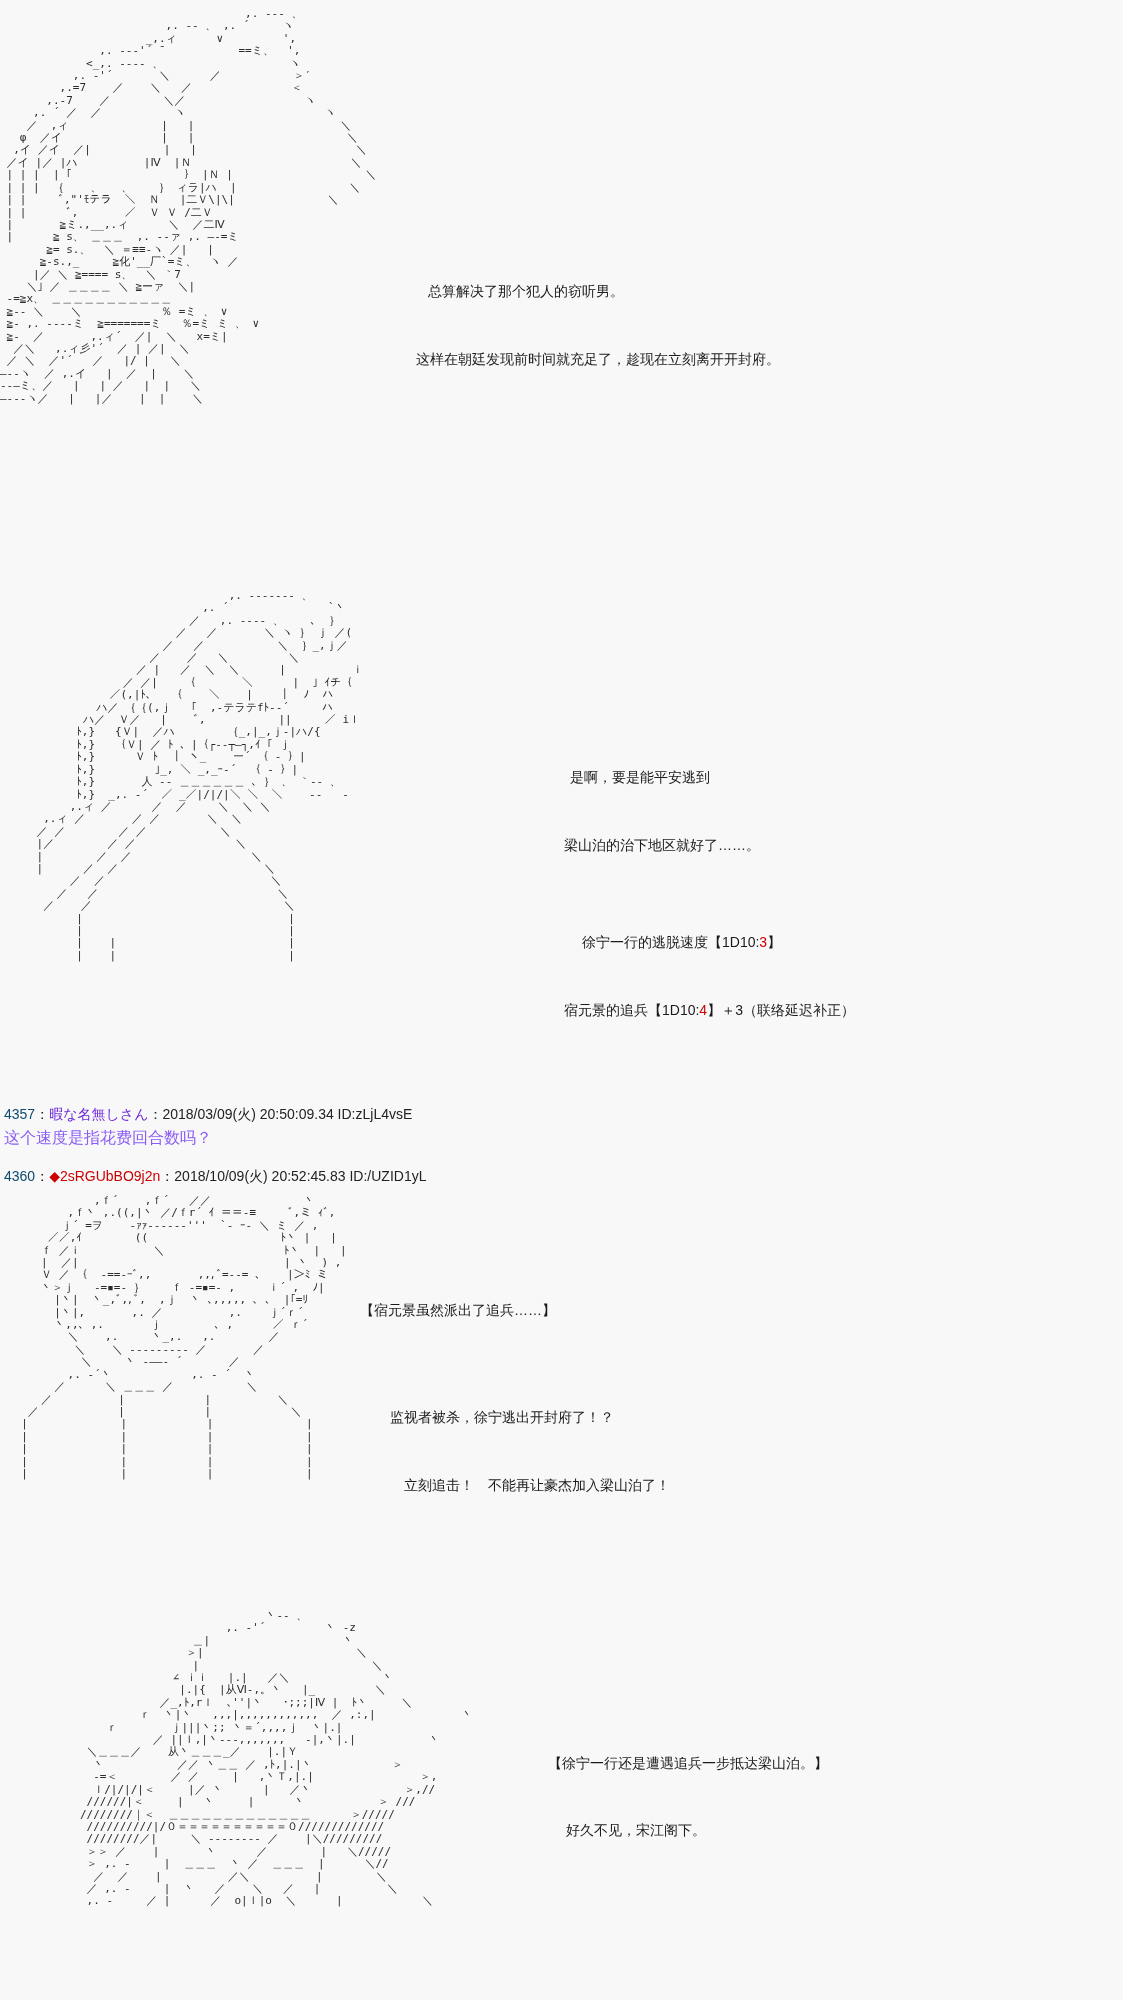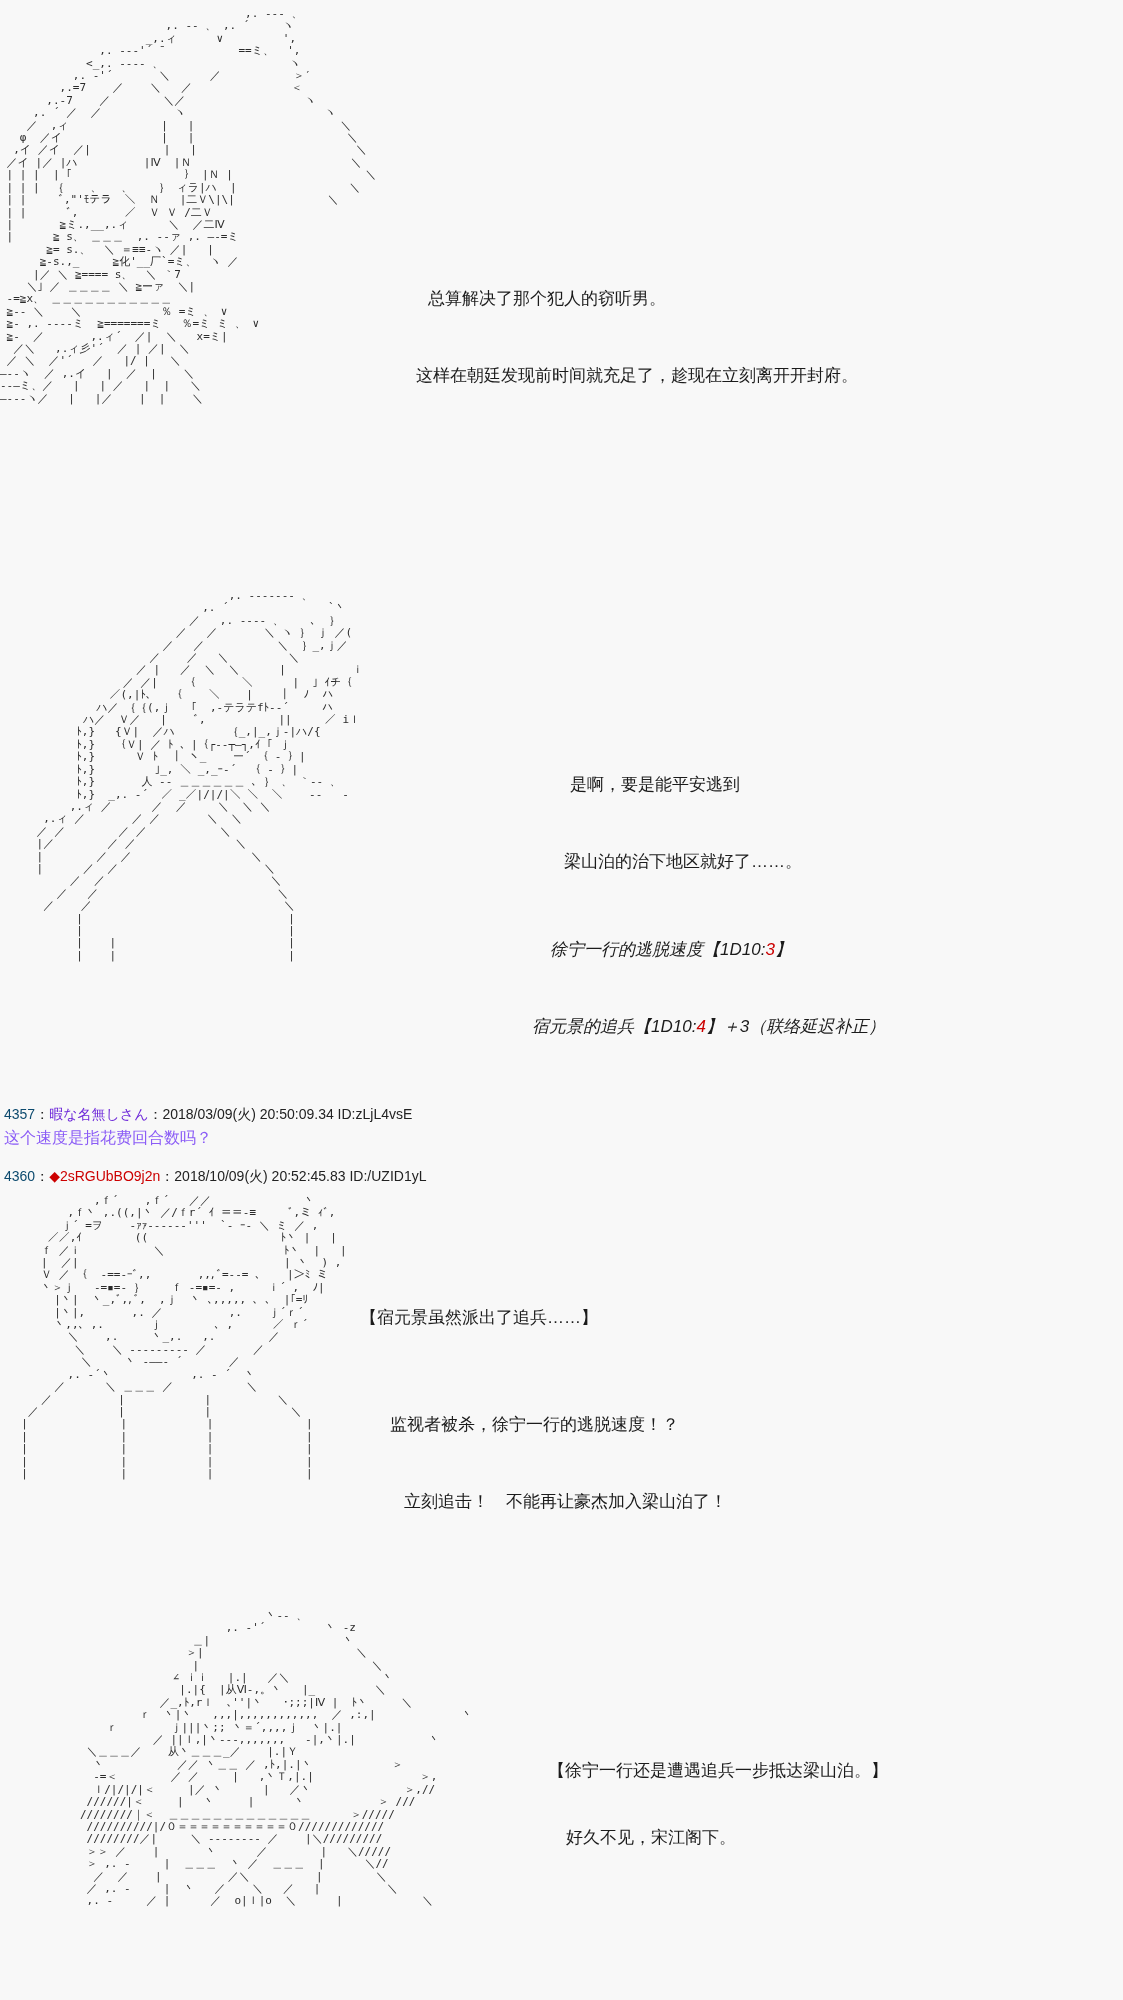--- a/index.html
+++ b/index.html
@@ -35,21 +35,21 @@
   }
 
   
   .scene {
     position: relative;
     width: 1123px;
   }
   .dialogue {
     position: absolute;
     font-family: "Liberation Sans", "DejaVu Sans", sans-serif;
-    font-size: 17px;
+    font-size: 14px;
     line-height: 1.0;
     color: #1b1b1b;
     white-space: pre;
   }
   .dline { display: block; margin-bottom: 26px; white-space: pre; }
   .dline:last-child { margin-bottom: 0; }
 
   .hl-red { color: #cc0000; }
 
   
@@ -151,21 +151,21 @@
        |                               |
        |                               |
        |    |                          |
        |    |                          |</pre>
 
     <div class="dialogue" style="left:570px; top:152px;">
       <span class="dline">是啊，要是能平安逃到</span>
       <span class="dline" style="margin-left:-6px;">梁山泊的治下地区就好了……。</span>
     </div>
 
-    <div class="dialogue" style="left:550px; top:317px;font-style:italic;">
+    <div class="dialogue" style="left:582px; top:317px;">
       <span class="dline"><span>徐宁一行的逃脱速度【1D10:</span><span class="hl-red">3</span><span>】</span></span>
       <span class="dline" style="margin-left:-18px;"><span>宿元景的追兵【1D10:</span><span class="hl-red">4</span><span>】＋3（联络延迟补正）</span></span>
     </div>
   </div>
 
   <div class="abs" style="left:0px; top:1105px; width:1123px;">
 
     <div>
       <div class="post-meta meta-block"><span class="post-no">4357</span><span>：</span><span class="name-anon">暇な名無しさん</span><span>：</span><span>2018/03/09(火) 20:50:09.34</span> <span>ID:zLjL4vsE</span></div>
       <div class="post-body body-block">这个速度是指花费回合数吗？</div>
@@ -200,21 +200,21 @@
   |              |            |              |
   |              |            |              |
   |              |            |              |
   |              |            |              |</pre>
 
     <div class="dialogue" style="left:352px; top:80px;">
       <span class="dline">【宿元景虽然派出了追兵……】</span>
     </div>
 
     <div class="dialogue" style="left:382px; top:187px;">
-      <span class="dline">监视者被杀，徐宁一行的逃脱速度！？</span>
+      <span class="dline">监视者被杀，徐宁逃出开封府了！？</span>
       <span class="dline" style="margin-left:14px;">立刻追击！　不能再让豪杰加入梁山泊了！</span>
     </div>
   </div>
 
   <div class="abs" style="left:0px; top:1610px; width:1123px; height:390px;">
     <pre class="aa abs" style="left:80px; top:0px; font-size:11px; line-height:12.4px;">                            丶‐- 、
                       ,. ‐'´         丶 ‐z
                  ＿|                    丶
                 ＞|                       ＼
                  |                          ＼

